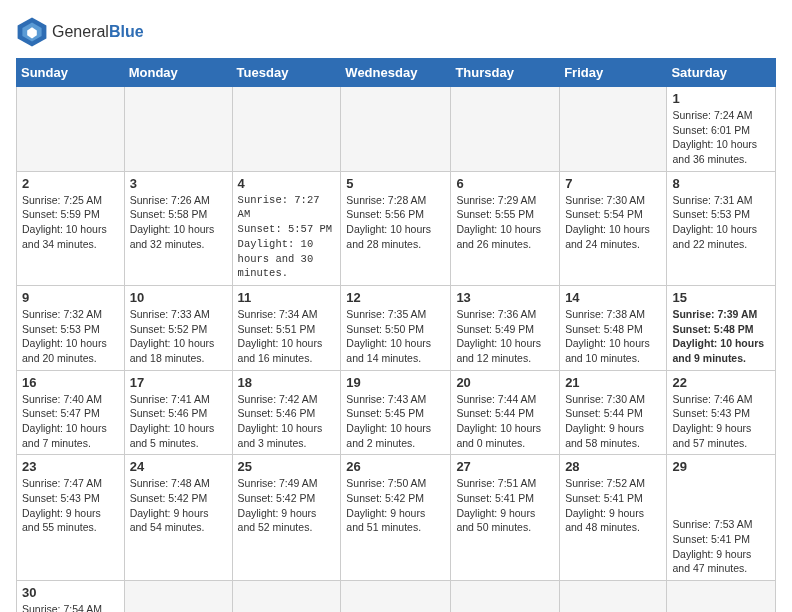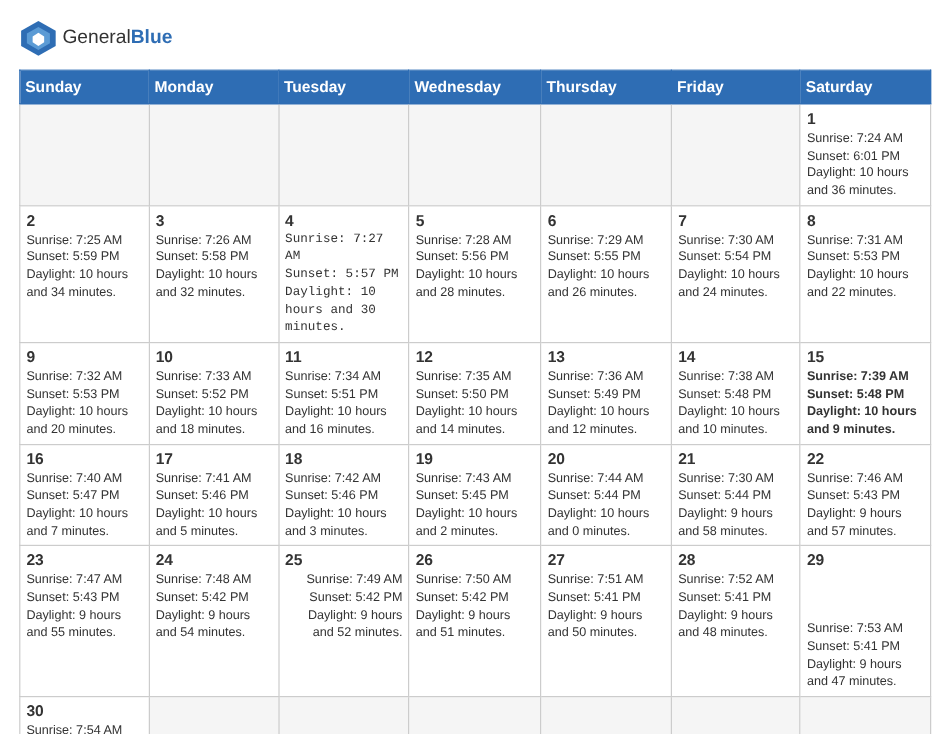--- a/index.html
+++ b/index.html
@@ -261,21 +261,21 @@
 Daylight: 9 hours and 55 minutes.</div>
         </td>
         <td>
           <div class="day-number">24</div>
           <div class="day-info" style="white-space: pre-line;">Sunrise: 7:48 AM
 Sunset: 5:42 PM
 Daylight: 9 hours and 54 minutes.</div>
         </td>
         <td>
           <div class="day-number">25</div>
-          <div class="day-info" style="white-space: pre-line; text-align: right;">Sunrise: 7:49 AM
+          <div class="day-info" style="white-space: pre-line;">Sunrise: 7:49 AM
 Sunset: 5:42 PM
 Daylight: 9 hours and 52 minutes.</div>
         </td>
         <td>
           <div class="day-number">26</div>
           <div class="day-info" style="white-space: pre-line;">Sunrise: 7:50 AM
 Sunset: 5:42 PM
 Daylight: 9 hours and 51 minutes.</div>
         </td>
         <td>

